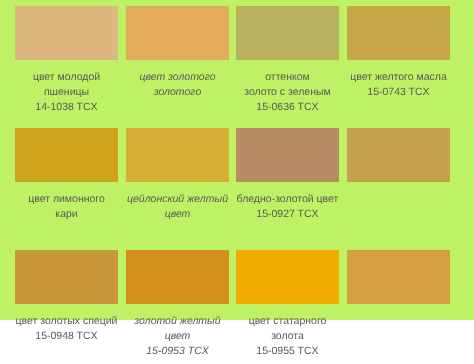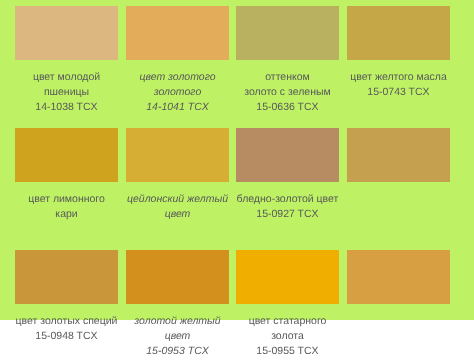--- a/index.html
+++ b/index.html
@@ -61,21 +61,20 @@
       <span class="swatch-name">цвет молодой</span>
       <span class="swatch-name">пшеницы</span>
       <span class="swatch-code">14-1038 TCX</span>
     </div>
   </div>
   <div class="swatch-cell r1 c2">
     <div class="swatch-chip" style="background-color: rgb(227, 172, 90);"></div>
     <div class="swatch-caption">
       <span class="swatch-name">цвет золотого</span>
       <span class="swatch-name">золотого</span>
-      <span class="swatch-code">14-1041 TCX</span>
     </div>
   </div>
   <div class="swatch-cell r1 c3">
     <div class="swatch-chip" style="background-color: rgb(185, 177, 96);"></div>
     <div class="swatch-caption">
       <span class="swatch-name">оттенком</span>
       <span class="swatch-name">золото с зеленым</span>
       <span class="swatch-code">15-0636 TCX</span>
     </div>
   </div>

